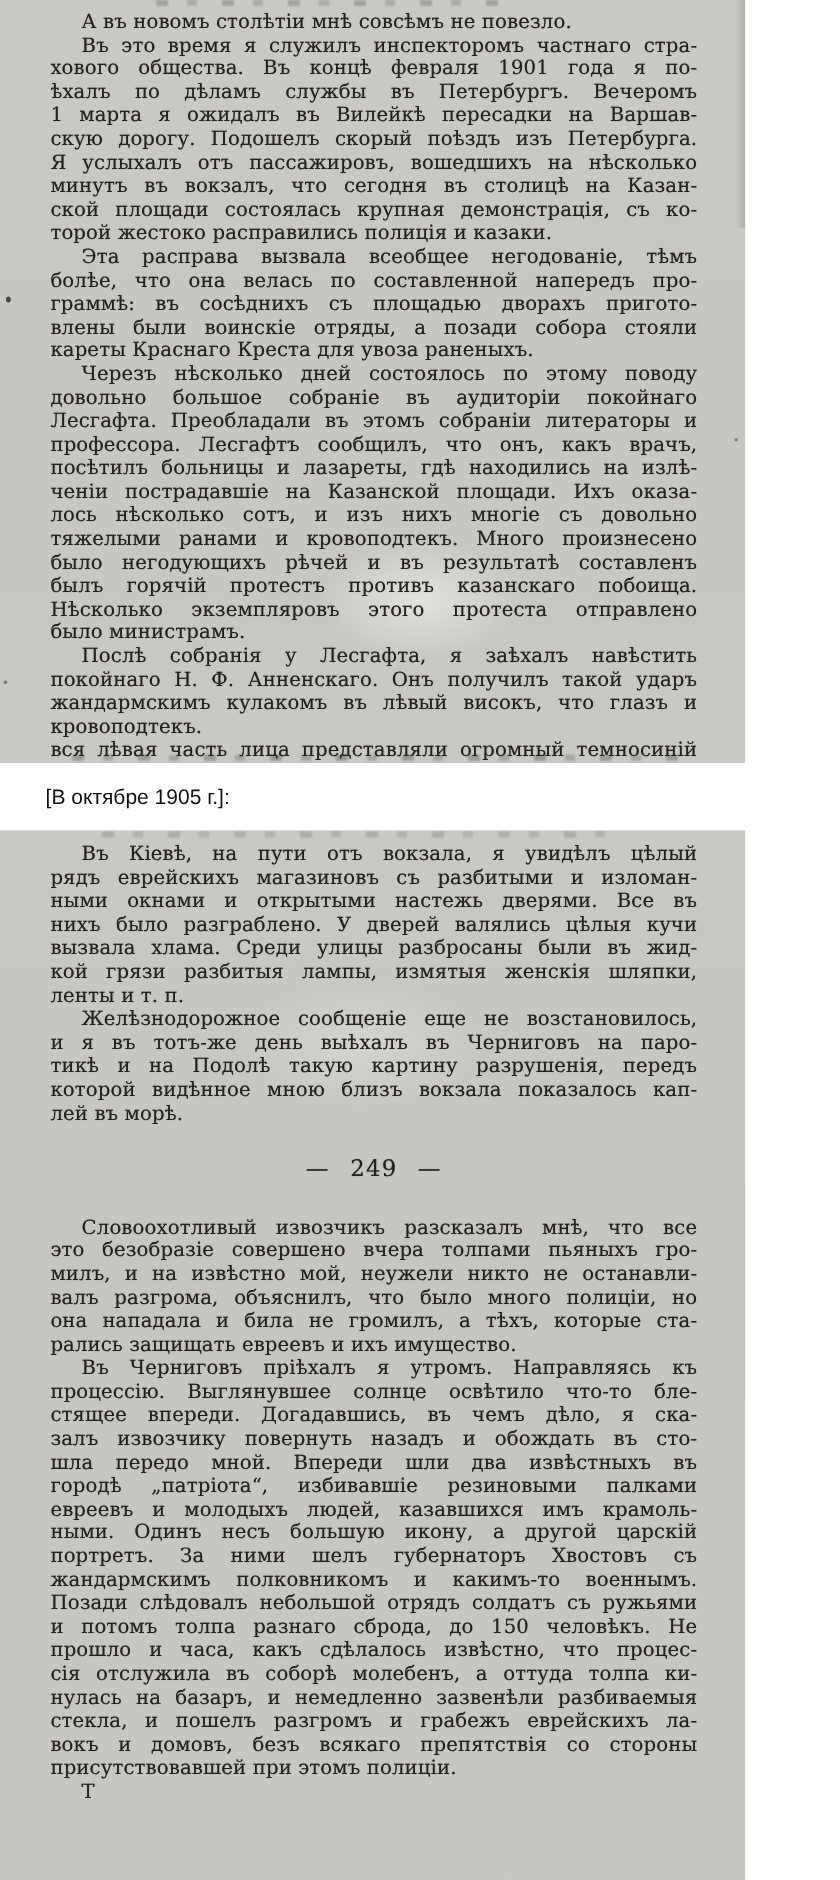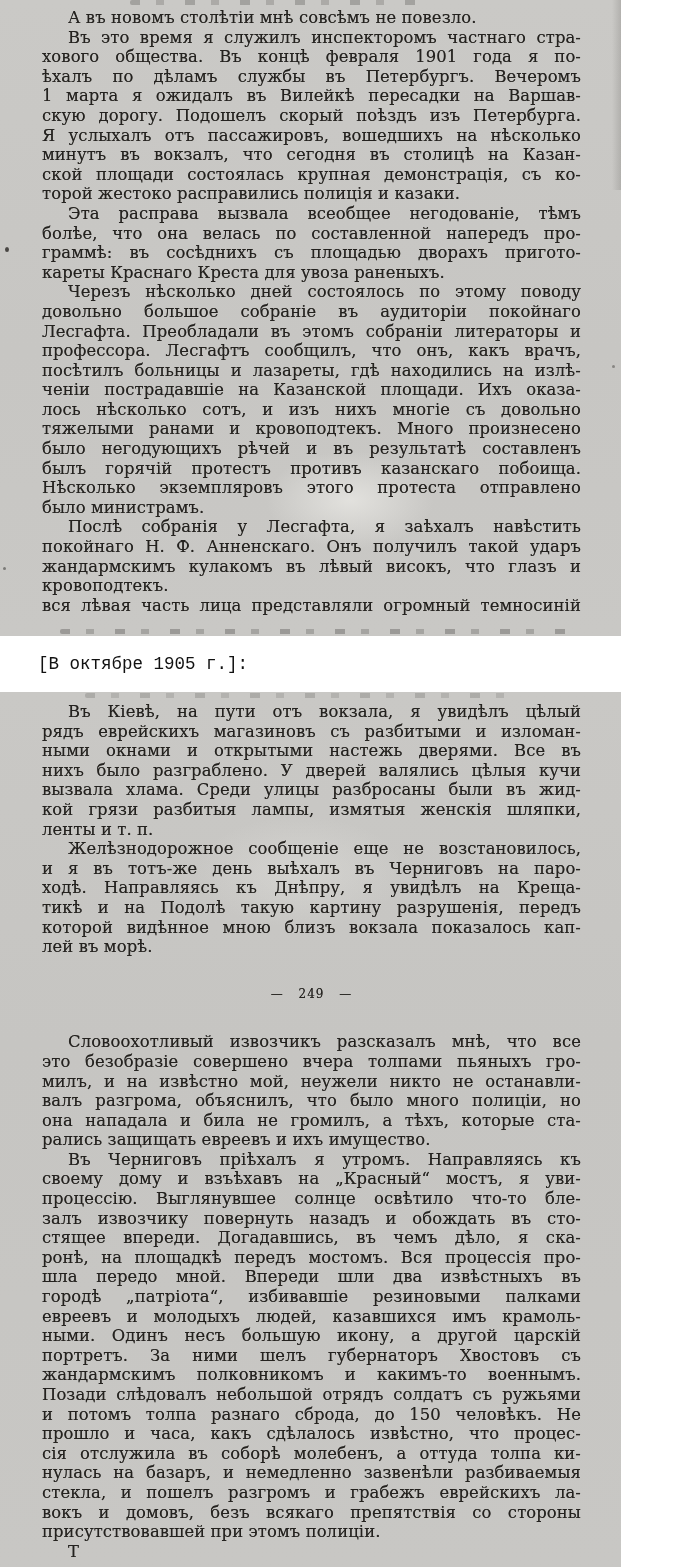--- a/index.html
+++ b/index.html
@@ -39,37 +39,37 @@
     text-align: justify;
     text-align-last: justify;
     letter-spacing: 0.1px;
     text-shadow: 0 0 0.6px rgba(35, 33, 30, 0.55);
     white-space: normal;
   }
   .line.last { text-align-last: left; }
   .line.indent { text-indent: 26px; }
 
   .page-number {
-    font-size: 12px; line-height: 19.6px;
+    font-size: 19px; line-height: 19.6px;
     text-align: center;
     word-spacing: 10px;
     letter-spacing: 1px;
     margin: 28px 0 28px 0;
     text-shadow: 0 0 0.6px rgba(35,33,30,0.55);
   }
 
   
   .insert-band {
     position: absolute; left: 0; top: 636px;
     width: 700px; height: 56px;
     background: #ffffff;
     display: flex; align-items: center;
   }
   .insert-text {
-    font-family: Liberation Mono, monospace;
+    font-family: Liberation Sans, sans-serif;
     font-size: 17.5px;
     color: #111111;
     margin-left: 38px;
   }
 
   
   .artifact { position: absolute; pointer-events: none; }
   .cut-dashes {
     height: 5px;
     background: repeating-linear-gradient(90deg,
@@ -119,20 +119,21 @@
           <div class="line">скую дорогу. Подошелъ скорый поѣздъ изъ Петербурга.</div>
           <div class="line">Я услыхалъ отъ пассажировъ, вошедшихъ на нѣсколько</div>
           <div class="line">минутъ въ вокзалъ, что сегодня въ столицѣ на Казан-</div>
           <div class="line">ской площади состоялась крупная демонстрація, съ ко-</div>
           <div class="line last">торой жестоко расправились полиція и казаки.</div>
         </div>
         <div class="para">
           <div class="line indent">Эта расправа вызвала всеобщее негодованіе, тѣмъ</div>
           <div class="line">болѣе, что она велась по составленной напередъ про-</div>
           <div class="line">граммѣ: въ сосѣднихъ съ площадью дворахъ пригото-</div>
+          <div class="line">влены были воинскіе отряды, а позади собора стояли</div>
           <div class="line last">кареты Краснаго Креста для увоза раненыхъ.</div>
         </div>
         <div class="para">
           <div class="line indent">Черезъ нѣсколько дней состоялось по этому поводу</div>
           <div class="line">довольно большое собраніе въ аудиторіи покойнаго</div>
           <div class="line">Лесгафта. Преобладали въ этомъ собраніи литераторы и</div>
           <div class="line">профессора. Лесгафтъ сообщилъ, что онъ, какъ врачъ,</div>
           <div class="line">посѣтилъ больницы и лазареты, гдѣ находились на излѣ-</div>
           <div class="line">ченіи пострадавшіе на Казанской площади. Ихъ оказа-</div>
           <div class="line">лось нѣсколько сотъ, и изъ нихъ многіе съ довольно</div>
@@ -166,43 +167,40 @@
             <div class="line">рядъ еврейскихъ магазиновъ съ разбитыми и изломан-</div>
             <div class="line">ными окнами и открытыми настежь дверями. Все въ</div>
             <div class="line">нихъ было разграблено. У дверей валялись цѣлыя кучи</div>
             <div class="line">вызвала хлама. Среди улицы разбросаны были въ жид-</div>
             <div class="line">кой грязи разбитыя лампы, измятыя женскія шляпки,</div>
             <div class="line last">ленты и т. п.</div>
           </div>
           <div class="para">
             <div class="line indent">Желѣзнодорожное сообщеніе еще не возстановилось,</div>
             <div class="line">и я въ тотъ-же день выѣхалъ въ Черниговъ на паро-</div>
-            <div class="line">ходѣ. Направляясь къ Днѣпру, я увидѣлъ на Креща-</div>
             <div class="line">тикѣ и на Подолѣ такую картину разрушенія, передъ</div>
             <div class="line">которой видѣнное мною близъ вокзала показалось кап-</div>
             <div class="line last">лей въ морѣ.</div>
           </div>
         </div>
       <div class="page-number">— 249 —</div>
       <div>
           <div class="para">
             <div class="line indent">Словоохотливый извозчикъ разсказалъ мнѣ, что все</div>
             <div class="line">это безобразіе совершено вчера толпами пьяныхъ гро-</div>
             <div class="line">милъ, и на извѣстно мой, неужели никто не останавли-</div>
             <div class="line">валъ разгрома, объяснилъ, что было много полиціи, но</div>
             <div class="line">она нападала и била не громилъ, а тѣхъ, которые ста-</div>
             <div class="line last">рались защищать евреевъ и ихъ имущество.</div>
           </div>
           <div class="para">
             <div class="line indent">Въ Черниговъ пріѣхалъ я утромъ. Направляясь къ</div>
-            <div class="line">своему дому и взъѣхавъ на „Красный“ мостъ, я уви-</div>
             <div class="line">процессію. Выглянувшее солнце освѣтило что-то бле-</div>
+            <div class="line">стящее впереди. Догадавшись, въ чемъ дѣло, я ска-</div>
             <div class="line">залъ извозчику повернуть назадъ и обождать въ сто-</div>
-            <div class="line">стящее впереди. Догадавшись, въ чемъ дѣло, я ска-</div>
-            <div class="line">ронѣ, на площадкѣ передъ мостомъ. Вся процессія про-</div>
             <div class="line">шла передо мной. Впереди шли два извѣстныхъ въ</div>
             <div class="line">городѣ „патріота“, избивавшіе резиновыми палками</div>
             <div class="line">евреевъ и молодыхъ людей, казавшихся имъ крамоль-</div>
             <div class="line">ными. Одинъ несъ большую икону, а другой царскій</div>
             <div class="line">портретъ. За ними шелъ губернаторъ Хвостовъ съ</div>
             <div class="line">жандармскимъ полковникомъ и какимъ-то военнымъ.</div>
             <div class="line">Позади слѣдовалъ небольшой отрядъ солдатъ съ ружьями</div>
             <div class="line">и потомъ толпа разнаго сброда, до 150 человѣкъ. Не</div>
             <div class="line">прошло и часа, какъ сдѣлалось извѣстно, что процес-</div>
             <div class="line">сія отслужила въ соборѣ молебенъ, а оттуда толпа ки-</div>

